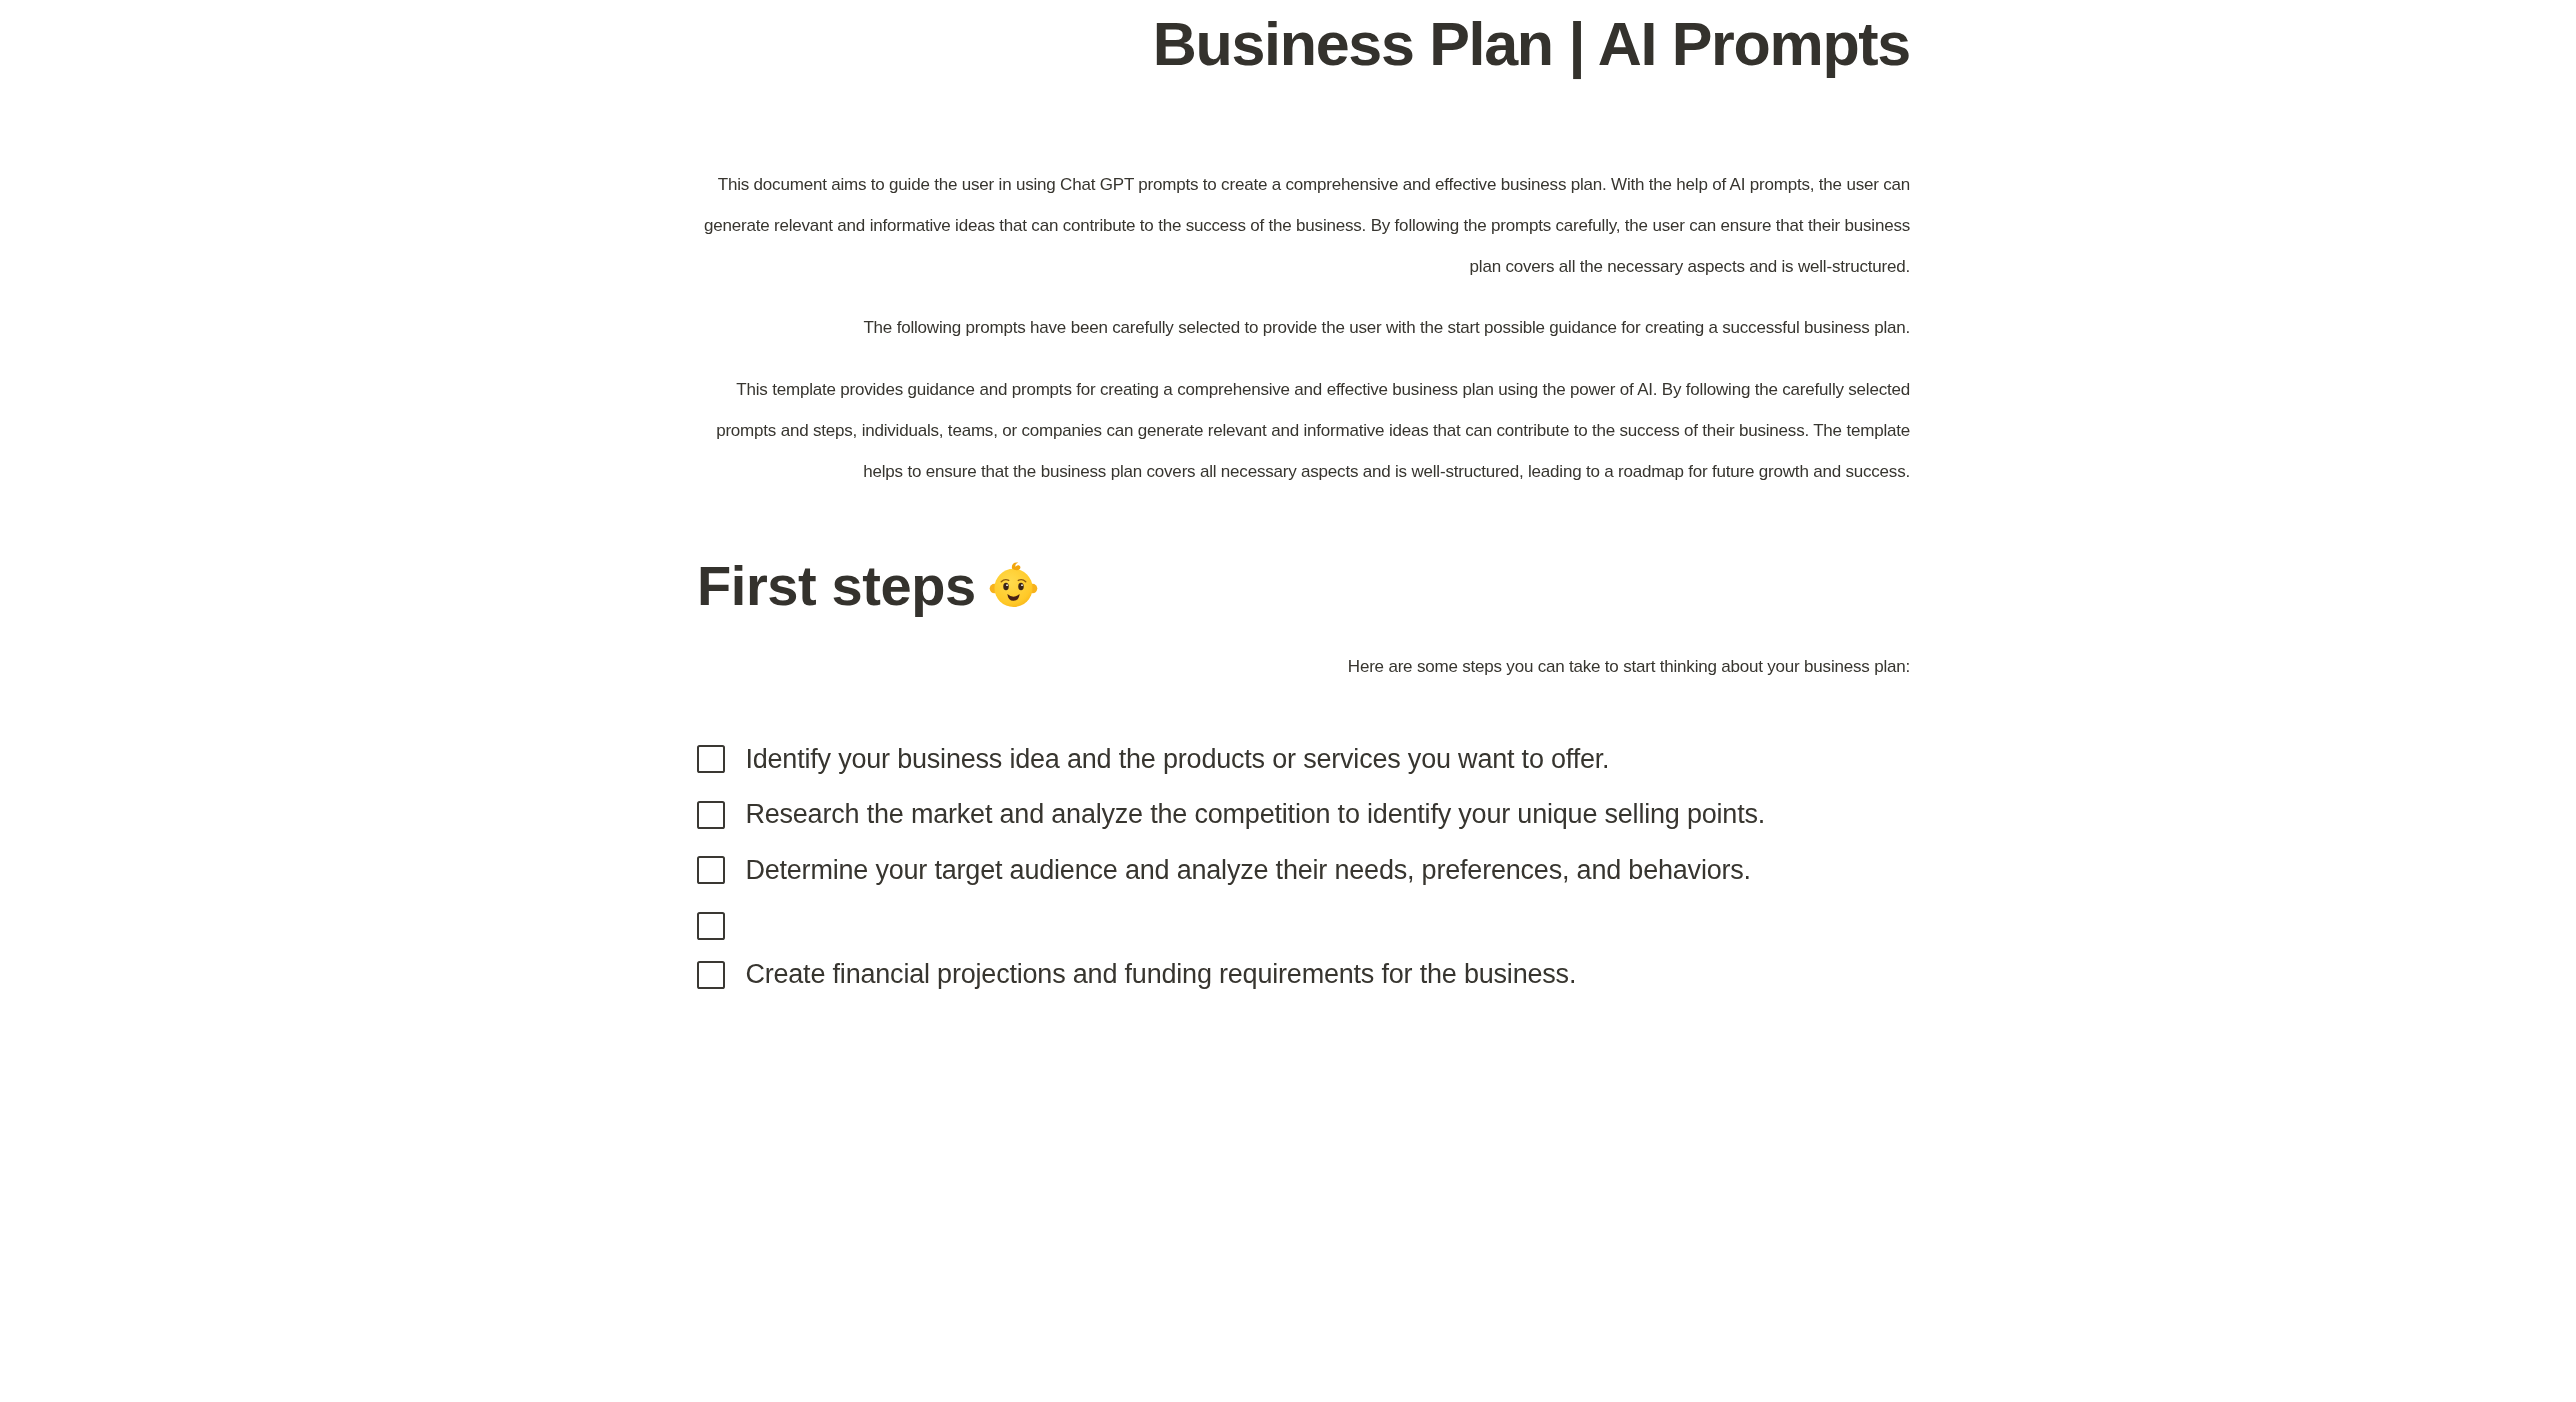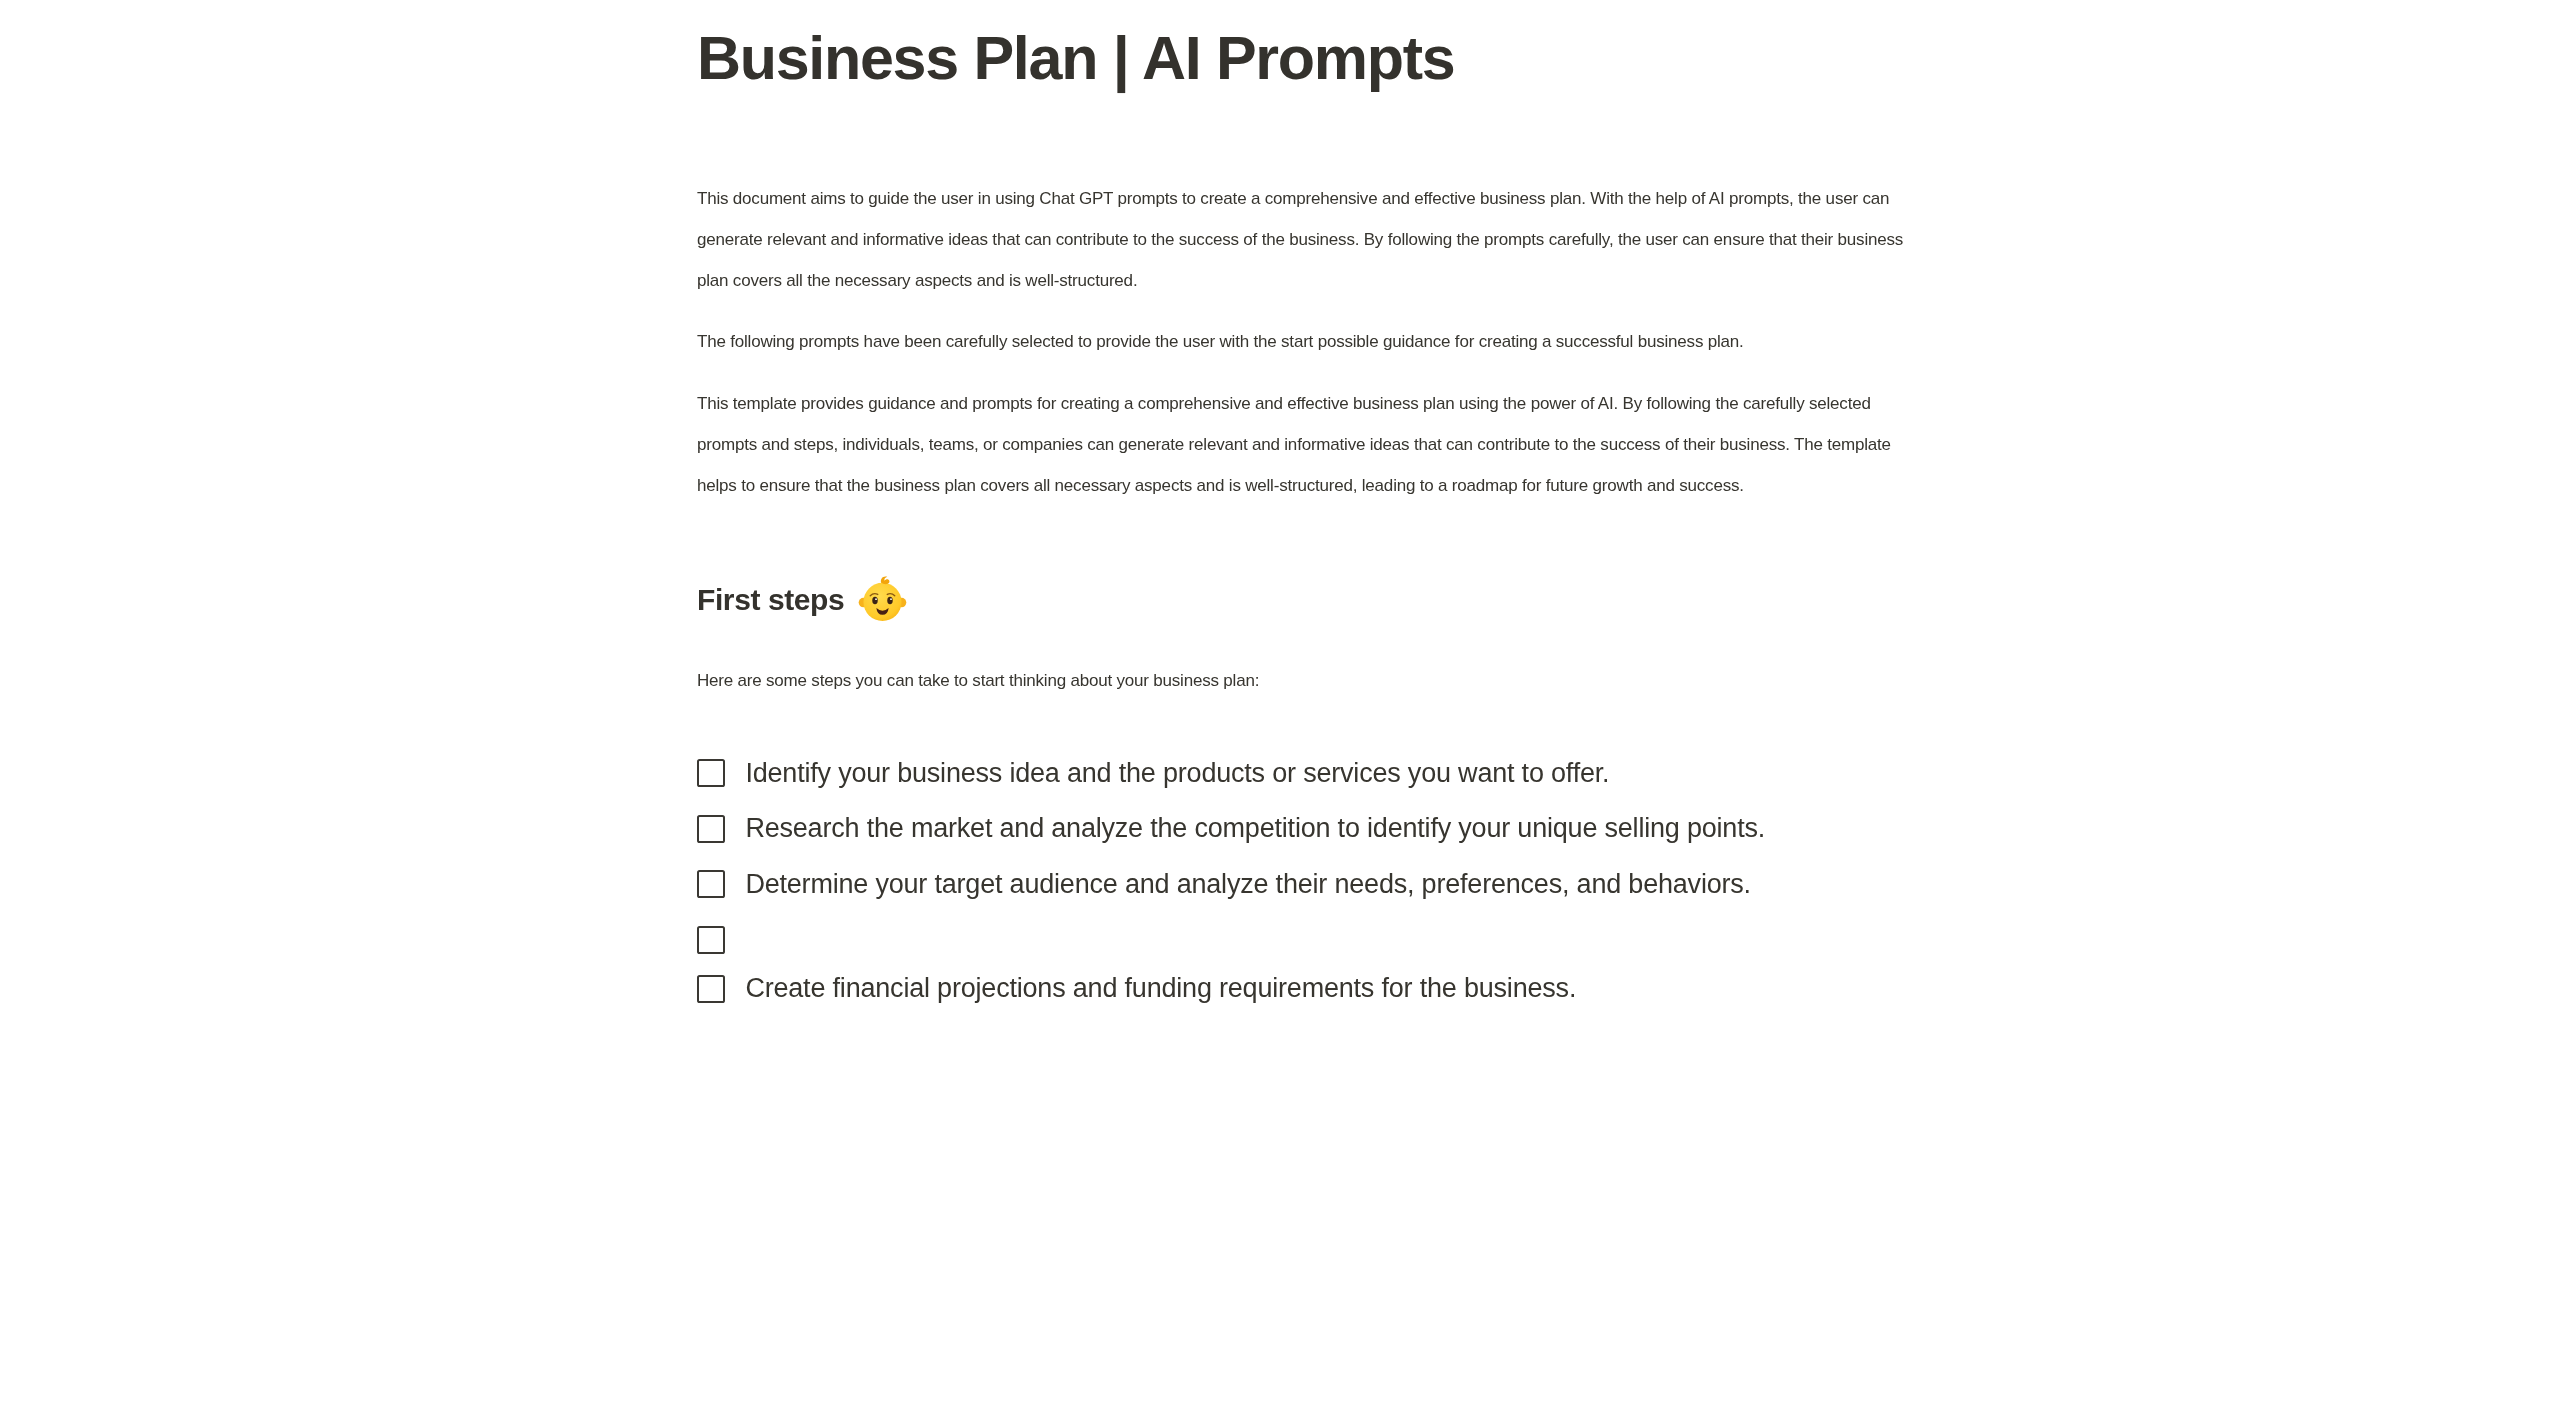--- a/index.html
+++ b/index.html
@@ -11,39 +11,40 @@
     width: 2576px;
     height: 1402px;
     overflow: hidden;
     font-family: "Liberation Sans", "DejaVu Sans", sans-serif;
     color: #37352f;
     -webkit-font-smoothing: antialiased;
   }
   .content {
     width: 1213px;
     margin-left: 697px;
-    padding-top: 21px;
+    padding-top: 7px;
+    text-align: right;
   }
   h1.page-title {
     font-size: 61px;
     line-height: 75px;
     font-weight: 700;
     letter-spacing: -1.3px;
     margin: 0 0 82px 0;
     color: #34322d;
   }
   p.body-text {
     font-size: 17px;
     line-height: 41px;
     font-weight: 400;
     letter-spacing: -0.2px;
     margin: 0 0 20.4px 0;
   }
   h2.section-heading {
-    font-size: 30px;
+    font-size: 56px;
     line-height: 58px;
     font-weight: 700;
     letter-spacing: -0.4px;
     margin: 65px 0 31px 0;
     color: #34322d;
     display: flex;
     align-items: center;
   }
   .emoji-wrap {
     display: inline-flex;

